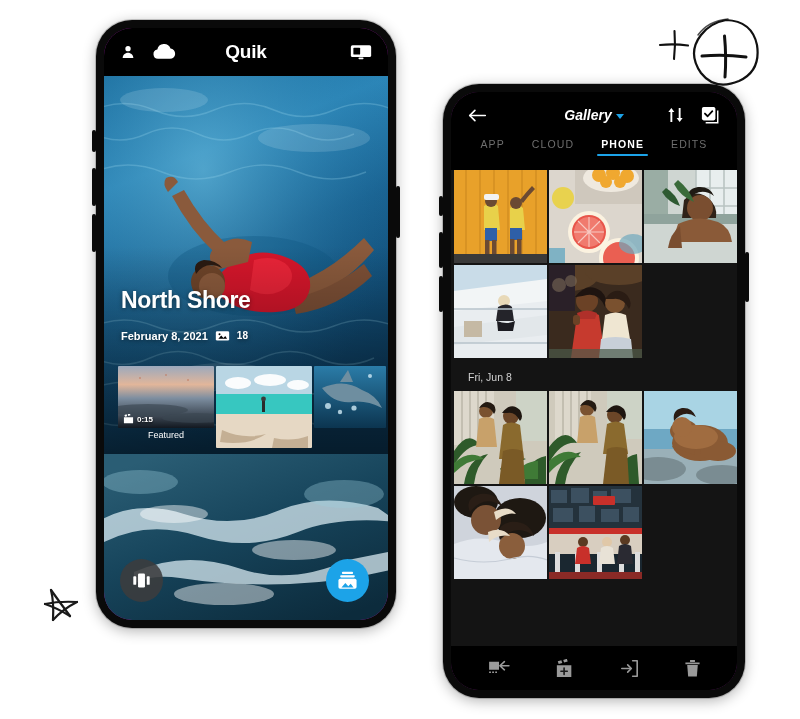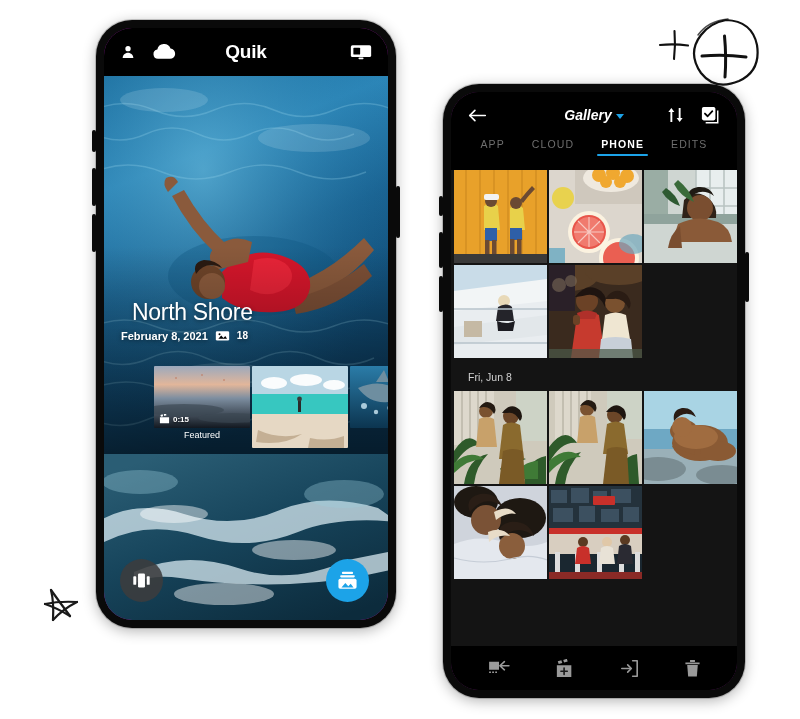--- a/index.html
+++ b/index.html
@@ -49,34 +49,33 @@
   .lp-ic-cloud { position: absolute; left: 48px; }
   .lp-ic-gopro { position: absolute; right: 16px; }
 
   .hero {
     position: absolute; top: 48px; left: 0; width: 284px; height: 378px;
     overflow: hidden;
   }
   .hero-img { position: absolute; inset: 0; }
   .hero-text { position: absolute; left: 17px; bottom: 112px; z-index: 3; }
   .hero-title {
-    color: #fff; font-size: 23px; font-weight: normal; letter-spacing: -0.3px;
+    color: #fff; font-size: 23px; font-weight: bold; letter-spacing: -0.3px;
     text-shadow: 0 1px 4px rgba(0,0,0,.5);
-    margin-left: 11px;
   }
   .hero-meta {
-    display: flex; align-items: center; gap: 7px; margin-top: 3px;
+    display: flex; align-items: center; gap: 7px; margin-top: 15px;
     color: #fff; font-size: 11px; font-weight: bold;
     text-shadow: 0 1px 4px rgba(0,0,0,.5);
   }
   .hero-count { font-size: 10px; font-weight: bold; }
 
   .thumbrow {
     position: absolute; left: 0; bottom: 0; width: 284px; height: 88px; z-index: 3;
-    display: flex; align-items: flex-start; gap: 2px; padding-left: 14px; margin-left: 36px;
+    display: flex; align-items: flex-start; gap: 2px; padding-left: 14px;
   }
   .thumb { position: relative; overflow: hidden; border-radius: 1px; }
   .thumb.t1 { width: 96px; height: 62px; }
   .thumb.t2 { width: 96px; height: 82px; }
   .thumb.t3 { width: 72px; height: 62px; }
   .dur {
     position: absolute; left: 5px; bottom: 4px; display: flex; align-items: center; gap: 3px;
     color: #fff; font-size: 8px; font-weight: bold; text-shadow: 0 1px 2px rgba(0,0,0,.7);
   }
   .featured-lbl {

